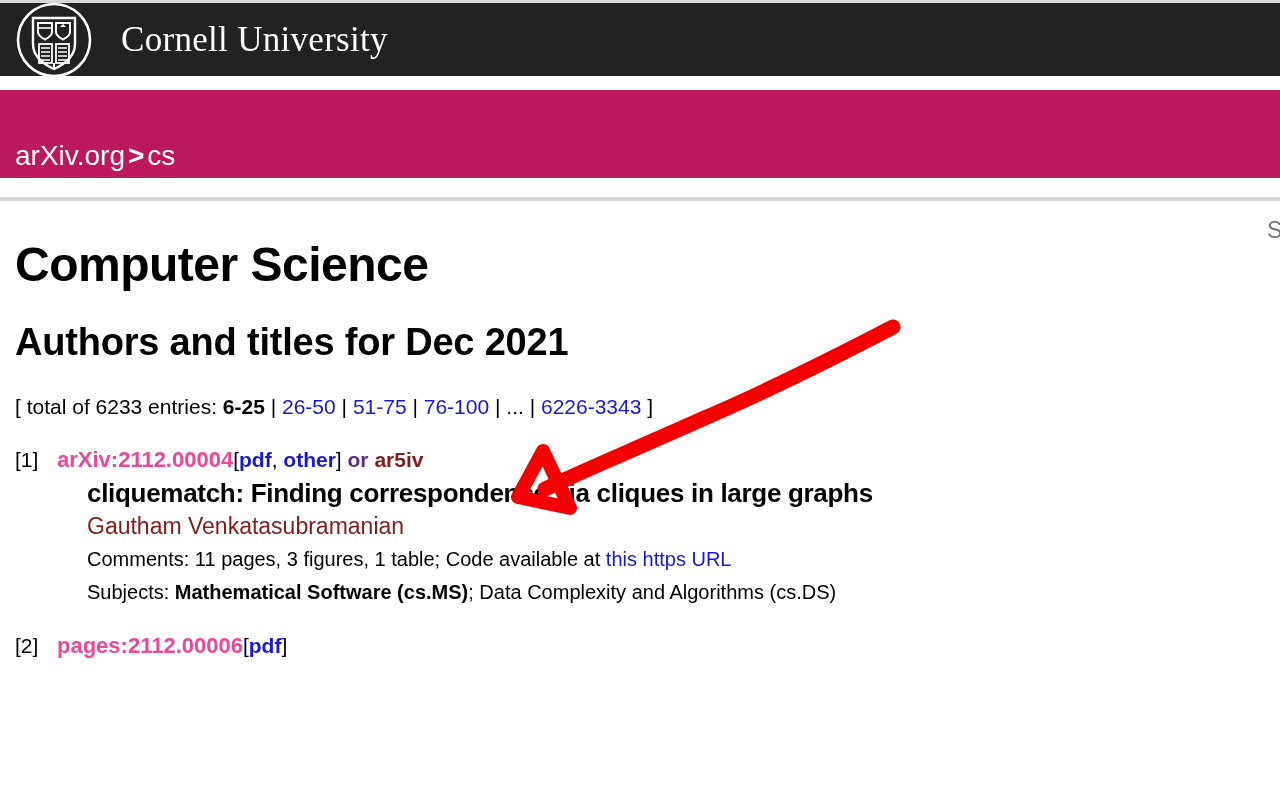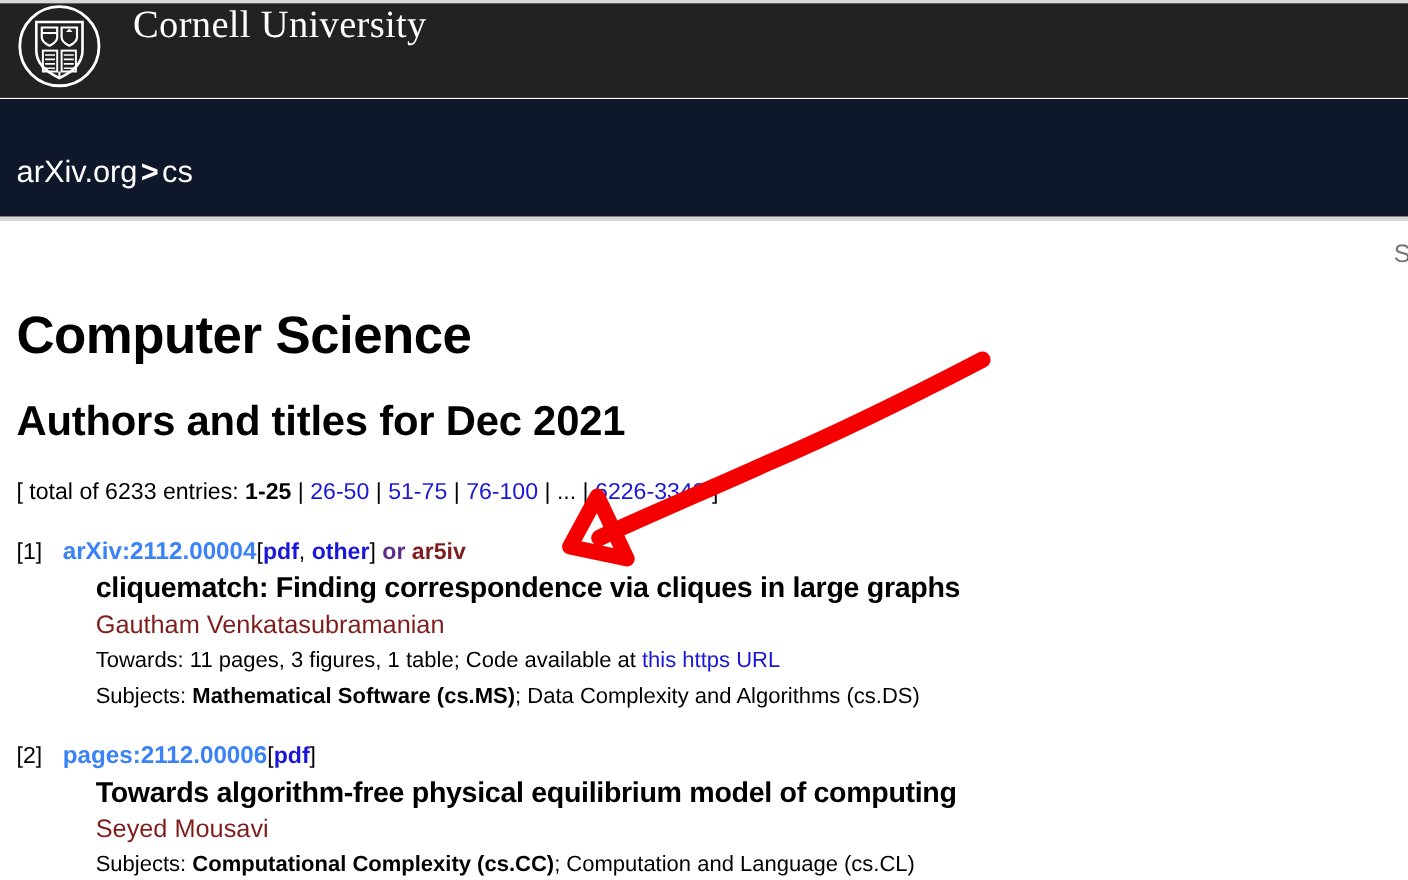--- a/index.html
+++ b/index.html
@@ -16,43 +16,43 @@
   
   .top-strip {
     position: absolute; top: 0; left: 0;
     width: 1280px; height: 3px;
     background: #d8d8d8;
   }
 
   
   .cornell-header {
     position: absolute; top: 3px; left: 0;
-    width: 1280px; height: 86px;
+    width: 1280px; height: 73px;
     background: #222222;
-    display: flex; 
+    display: flex; align-items: center;
   }
   .cornell-seal {
     margin-left: 15px;
     width: 78px; height: 78px;
     flex: 0 0 78px;
   }
   .cornell-wordmark {
     margin-left: 28px;
     color: #ffffff;
     font-family: "Liberation Serif", serif;
     font-size: 35px;
     letter-spacing: 0.3px;
     white-space: nowrap;
   }
 
   
   .arxiv-banner {
     position: absolute; top: 90px; left: 0;
-    width: 1280px; height: 107px;
-    background: #0f172a;
+    width: 1280px; height: 88px;
+    background: #be185d;
   }
   .breadcrumb {
     position: absolute; left: 15px; top: 50px;
     color: #ffffff;
     font-size: 28px;
     white-space: nowrap;
   }
   .breadcrumb .sep { font-weight: bold; padding: 0 3px; }
   .banner-rule {
     position: absolute; top: 197px; left: 0;
@@ -71,21 +71,20 @@
     padding: 0 14px;
     outline: none;
   }
   .search-box::placeholder { color: #767676; opacity: 1; }
 
   
   .content {
     position: absolute; top: 201px; left: 0;
     width: 1280px;
     padding: 0 15px;
-    margin-top: 41px;
   }
   h1.page-title {
     margin: 36px 0 0 0;
     font-size: 48px;
     font-weight: bold;
     color: #000000;
     letter-spacing: -0.5px;
   }
   h2.sub-title {
     margin: 29px 0 0 0;
@@ -106,21 +105,21 @@
 
   
   .entry { margin-top: 26px; }
   .entry-head {
     font-size: 21px;
     color: #000000;
     white-space: nowrap;
   }
   .entry-num { display: inline-block; min-width: 42px; }
   a.id-link {
-    color: #3b82f6;
+    color: #ec4899;
     font-weight: bold;
     font-size: 22px;
     text-decoration: none;
   }
   a.fmt-link {
     color: #1a17d6;
     font-weight: bold;
     text-decoration: none;
   }
   .ar5iv { color: #5b2d8e; font-weight: bold; }
@@ -193,21 +192,21 @@
   <div class="banner-rule"></div>
 
   <div class="content">
 
     <h1 class="page-title">Computer Science</h1>
     <h2 class="sub-title">Authors and titles for Dec 2021</h2>
 
     <div class="paging">
       <div>
         <span>[ total of 6233 entries:</span>
-        <span class="cur">1-25</span>
+        <span class="cur">6-25</span>
         <span>|</span>
         <a class="lnk" href="#">26-50</a>
         <span>|</span>
         <a class="lnk" href="#">51-75</a>
         <span>|</span>
         <a class="lnk" href="#">76-100</a>
         <span>|</span>
         <span>...</span>
         <span>|</span>
         <a class="lnk" href="#">6226-3343</a>
@@ -220,45 +219,35 @@
         <span class="entry-num">[1]</span><a class="id-link" href="#">arXiv:2112.00004</a><span>[</span><a class="fmt-link" href="#">pdf</a><span>,</span> <a class="fmt-link" href="#">other</a><span>]</span>
         <span class="ar5iv">or</span>
         <a class="ar5iv-link" href="#">ar5iv</a>
       </div>
       <div class="entry-body">
         <div class="entry-title">cliquematch: Finding correspondence via cliques in large graphs</div>
         <div class="entry-authors">
           <a class="author-link" href="#">Gautham Venkatasubramanian</a>
         </div>
         <div class="entry-meta">
-          <span>Towards:</span>
+          <span>Comments:</span>
           <span>11 pages, 3 figures, 1 table; Code available at</span>
           <a class="lnk" href="#">this https URL</a>
         </div>
         <div class="entry-meta">
           <span>Subjects:</span>
           <b>Mathematical Software (cs.MS)</b><span>; Data Complexity and Algorithms (cs.DS)</span>
         </div>
       </div>
     </div>
 
     <div class="entry">
       <div class="entry-head">
         <span class="entry-num">[2]</span><a class="id-link" href="#">pages:2112.00006</a><span>[</span><a class="fmt-link" href="#">pdf</a><span>]</span>
       </div>
-      <div class="entry-body">
-        <div class="entry-title">Towards algorithm-free physical equilibrium model of computing</div>
-        <div class="entry-authors">
-          <a class="author-link" href="#">Seyed Mousavi</a>
-        </div>
-        <div class="entry-meta">
-          <span>Subjects:</span>
-          <b>Computational Complexity (cs.CC)</b><span>; Computation and Language (cs.CL)</span>
-        </div>
-      </div>
     </div>
 
   </div>
 
   <svg class="annotation" viewBox="0 0 1280 800" width="1280" height="800">
     <path d="M893 327 C 845 352, 770 390, 700 420 C 640 447, 580 472, 545 489" fill="none" stroke="#f50000" stroke-width="15" stroke-linecap="round"></path>
     <path d="M543 451 L570 508 L518 497 Z" fill="none" stroke="#f50000" stroke-width="14" stroke-linejoin="round" stroke-linecap="round"></path>
   </svg>
 
 </div>

